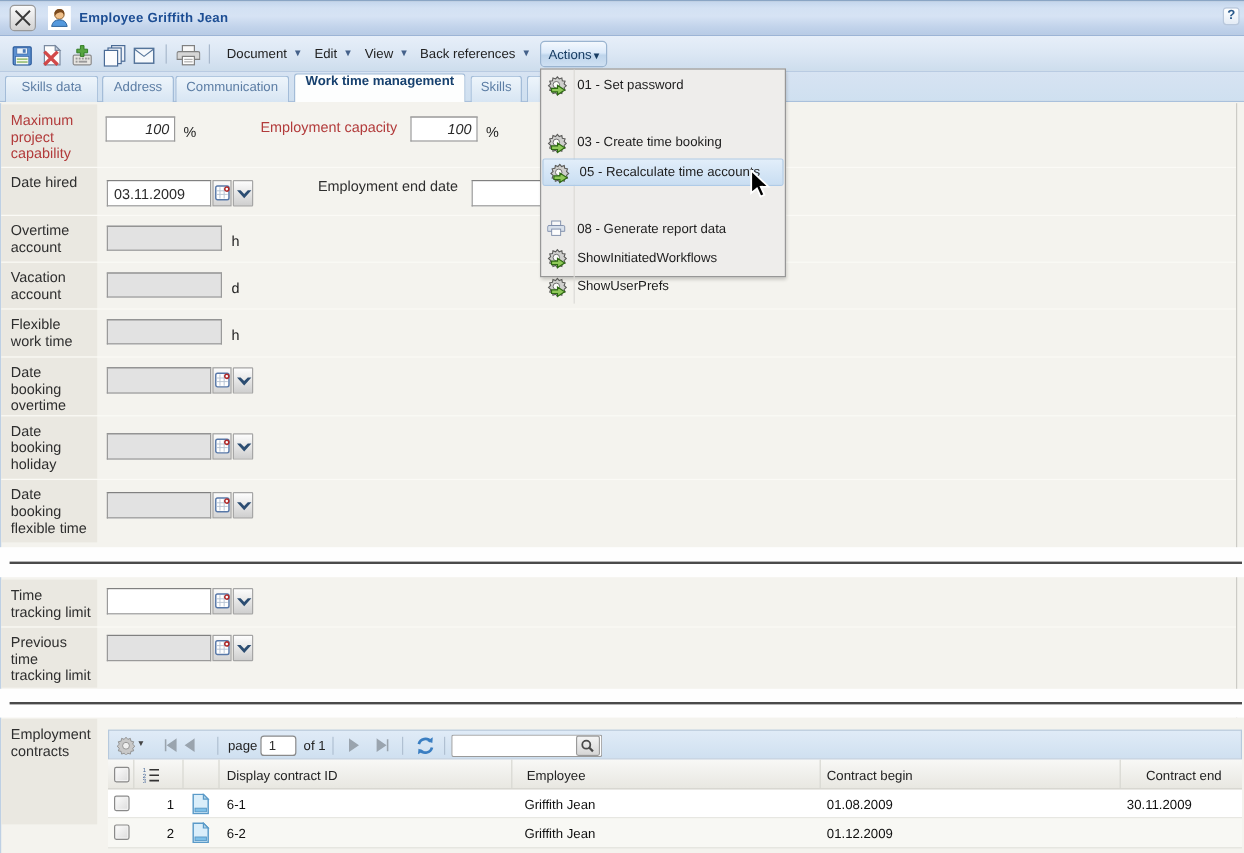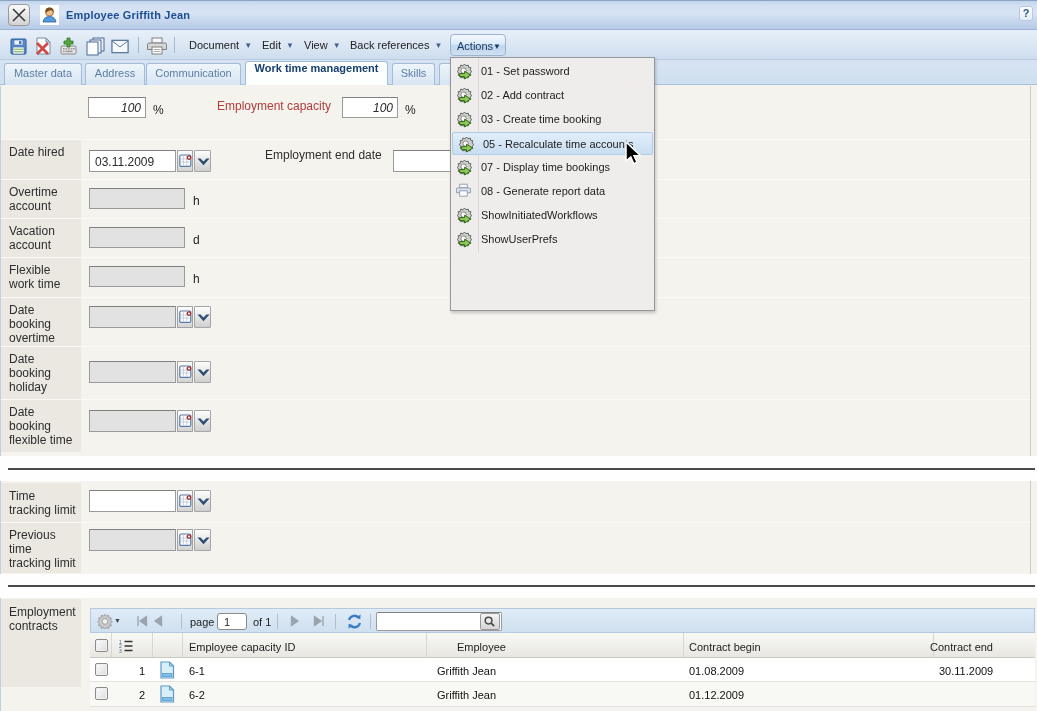--- a/index.html
+++ b/index.html
@@ -76,21 +76,21 @@
   .gcol { position:absolute; top:0; height:24px; border-right:1px solid #d8d7d1; }
   .ghtxt { position:absolute; top:8px; font-size:11px; color:#222; }
   .grow { position:absolute; left:0; width:945px; height:24px; background:#fff; border-bottom:1px solid #e2e1db; }
   .grow.alt { background:#f8f8f4; }
   .gtxt { position:absolute; top:7px; font-size:11px; color:#111; }
   .cbox { position:absolute; width:13px; height:13px; background:linear-gradient(135deg,#fdfdfd,#dcdcdc); border:1px solid #8a8a8a; border-radius:2px; box-shadow:inset 0 0 0 1px #f2f2f2; }
   .pgtxt { position:absolute; top:7px; font-size:11px; color:#222; }
   .gsep { position:absolute; top:5px; width:1px; height:15px; background:#b0c0d2; }
 
   
-  #menu { left:450px; top:57px; width:205px; height:254px; background:#eeedeb;
+  #menu { left:450px; top:57px; width:205px; height:174px; background:#eeedeb;
     border:1px solid #979797; box-shadow:1px 2px 3px rgba(0,0,0,0.2); }
   #menu .iconsep { position:absolute; left:27px; top:0; width:1px; height:195px; background:#dbdad6; }
   .mitem { position:absolute; left:0; width:203px; height:24px; }
   .mitem .txt { position:absolute; left:30px; top:5px; font-size:11px; color:#1d1d1d; white-space:nowrap; }
   .mitem .ic { position:absolute; left:5px; top:3px; }
   .mitem.hl { background:linear-gradient(#e2eefa,#c9def2); border:1px solid #aecbe8; border-radius:2px;
     width:201px; left:1px; height:23px; }
 </style>
 </head>
 <body>
@@ -161,21 +161,21 @@
 <div class="menuitem" style="left:262px">Edit<span class="car">▼</span></div>
 <div class="menuitem" style="left:304px">View<span class="car">▼</span></div>
 <div class="menuitem" style="left:350px">Back references<span class="car">▼</span></div>
 <div class="abs" id="actionsbtn">
     <span class="t">Actions</span>
     <span class="car">▼</span>
   </div>
 
 <div class="abs" id="tabrow"></div>
 <div class="tab" style="left:4px; width:78px">
-    <span>Master data</span>
+    <span>Skills data</span>
   </div>
 <div class="tab" style="left:85px; width:60px">
     <span>Address</span>
   </div>
 <div class="tab" style="left:146px; width:95px">
     <span>Communication</span>
   </div>
 <div class="tab active" style="left:245px; width:143px">
     <span>Work time management</span>
   </div>
@@ -183,20 +183,23 @@
     <span>Skills</span>
   </div>
 <div class="tab" style="left:439px; width:70px">
     <span>&nbsp;</span>
   </div>
 
 <div class="abs" id="content">
   <div class="leftedge"></div>
   <div class="rightedge"></div>
 
+  <div class="lblcell" style="top:1px;  height:52px">
+      <div class="lbl red">Maximum<br>project<br>capability</div>
+    </div>
   <div class="lblcell" style="top:53px; height:40px">
       <div class="lbl">Date hired</div>
     </div>
   <div class="lblcell" style="top:93px; height:39px">
       <div class="lbl">Overtime<br>account</div>
     </div>
   <div class="lblcell" style="top:132px;height:39px">
       <div class="lbl">Vacation<br>account</div>
     </div>
   <div class="lblcell" style="top:171px;height:40px">
@@ -375,24 +378,24 @@
       <div class="gcol" style="left:844px; width:101px; border-right:none"></div>
       <div class="cbox" style="left:5px; top:6px"></div>
       <svg style="position:absolute;left:29px;top:6px" width="14" height="14" viewBox="0 0 14 14">
         <path d="M5.5 2.5 h8 M5.5 7 h8 M5.5 11.5 h8" stroke="#333" stroke-width="1.3"></path>
         <g fill="#4a6a9a" font-size="5px" font-family="sans-serif">
             <text x="0" y="4.5">1</text>
             <text x="0" y="9">2</text>
             <text x="0" y="13.5">3</text>
           </g>
       </svg>
-      <div class="ghtxt" style="left:99px">Employee capacity ID</div>
-      <div class="ghtxt" style="left:367px">Employee</div>
+      <div class="ghtxt" style="left:99px">Display contract ID</div>
+      <div class="ghtxt" style="left:349px">Employee</div>
       <div class="ghtxt" style="left:599px">Contract begin</div>
-      <div class="ghtxt" style="left:840px">Contract end</div>
+      <div class="ghtxt" style="left:865px">Contract end</div>
     </div>
     <div class="grow" style="top:50px">
       <div class="cbox" style="left:5px; top:5px"></div>
       <div class="gtxt" style="left:30px; width:25px; text-align:right">1</div>
       <svg style="position:absolute;left:69px;top:3px" width="16" height="18" viewBox="0 0 16 18">
         <path d="M2 1 h8.5 l4 4 v12 h-12.5 z" fill="#daeefa" stroke="#5a9ac8" stroke-width="1.2"></path>
         <path d="M10.5 1 l4 4 h-4 z" fill="#b0d4e8" stroke="#5a9ac8" stroke-width="1"></path>
         <rect x="3.5" y="12.5" width="9.5" height="3" fill="#7ec0e8" stroke="#5a9ac8" stroke-width="0.8"></rect>
       </svg>
       <div class="gtxt" style="left:99px">6-1</div>
@@ -418,51 +421,35 @@
 <div class="abs" id="menu">
   <div class="iconsep"></div>
   <div class="mitem" style="top:2px">
     <svg class="ic" width="18" height="19" viewBox="0 0 18 19">
         <path d="M8.5 1 l1.5 1.8 2.2-.8 .4 2.3 2.3 .4 -.8 2.2 1.8 1.6 -1.8 1.6 .8 2.2 -2.3 .4 -.4 2.3 -2.2-.8 -1.5 1.8 -1.5-1.8 -2.2 .8 -.4-2.3 -2.3-.4 .8-2.2 -1.8-1.6 1.8-1.6 -.8-2.2 2.3-.4 .4-2.3 2.2 .8 z" fill="#cfcfcd" stroke="#5a5a58" stroke-width="0.9"></path>
         <circle cx="7.6" cy="7.6" r="2.7" fill="#fcfcfa" stroke="#6a6a68" stroke-width="0.8"></circle>
         <polygon points="3.6,10.6 8.6,10.6 8.6,8.2 14.6,12.1 8.6,16 8.6,13.6 3.6,13.6" fill="#90c95a" stroke="#2d6a12" stroke-width="1"></polygon>
       </svg>
     <div class="txt">01 - Set password</div>
   </div>
-  <div class="mitem" style="top:26px">
-    <svg class="ic" width="18" height="19" viewBox="0 0 18 19">
-        <path d="M8.5 1 l1.5 1.8 2.2-.8 .4 2.3 2.3 .4 -.8 2.2 1.8 1.6 -1.8 1.6 .8 2.2 -2.3 .4 -.4 2.3 -2.2-.8 -1.5 1.8 -1.5-1.8 -2.2 .8 -.4-2.3 -2.3-.4 .8-2.2 -1.8-1.6 1.8-1.6 -.8-2.2 2.3-.4 .4-2.3 2.2 .8 z" fill="#cfcfcd" stroke="#5a5a58" stroke-width="0.9"></path>
-        <circle cx="7.6" cy="7.6" r="2.7" fill="#fcfcfa" stroke="#6a6a68" stroke-width="0.8"></circle>
-        <polygon points="3.6,10.6 8.6,10.6 8.6,8.2 14.6,12.1 8.6,16 8.6,13.6 3.6,13.6" fill="#90c95a" stroke="#2d6a12" stroke-width="1"></polygon>
-      </svg>
-    <div class="txt">02 - Add contract</div>
-  </div>
   <div class="mitem" style="top:50px">
     <svg class="ic" width="18" height="19" viewBox="0 0 18 19">
         <path d="M8.5 1 l1.5 1.8 2.2-.8 .4 2.3 2.3 .4 -.8 2.2 1.8 1.6 -1.8 1.6 .8 2.2 -2.3 .4 -.4 2.3 -2.2-.8 -1.5 1.8 -1.5-1.8 -2.2 .8 -.4-2.3 -2.3-.4 .8-2.2 -1.8-1.6 1.8-1.6 -.8-2.2 2.3-.4 .4-2.3 2.2 .8 z" fill="#cfcfcd" stroke="#5a5a58" stroke-width="0.9"></path>
         <circle cx="7.6" cy="7.6" r="2.7" fill="#fcfcfa" stroke="#6a6a68" stroke-width="0.8"></circle>
         <polygon points="3.6,10.6 8.6,10.6 8.6,8.2 14.6,12.1 8.6,16 8.6,13.6 3.6,13.6" fill="#90c95a" stroke="#2d6a12" stroke-width="1"></polygon>
       </svg>
     <div class="txt">03 - Create time booking</div>
   </div>
   <div class="mitem hl" style="top:74px">
     <svg class="ic" width="18" height="19" viewBox="0 0 18 19">
         <path d="M8.5 1 l1.5 1.8 2.2-.8 .4 2.3 2.3 .4 -.8 2.2 1.8 1.6 -1.8 1.6 .8 2.2 -2.3 .4 -.4 2.3 -2.2-.8 -1.5 1.8 -1.5-1.8 -2.2 .8 -.4-2.3 -2.3-.4 .8-2.2 -1.8-1.6 1.8-1.6 -.8-2.2 2.3-.4 .4-2.3 2.2 .8 z" fill="#cfcfcd" stroke="#5a5a58" stroke-width="0.9"></path>
         <circle cx="7.6" cy="7.6" r="2.7" fill="#fcfcfa" stroke="#6a6a68" stroke-width="0.8"></circle>
         <polygon points="3.6,10.6 8.6,10.6 8.6,8.2 14.6,12.1 8.6,16 8.6,13.6 3.6,13.6" fill="#90c95a" stroke="#2d6a12" stroke-width="1"></polygon>
       </svg>
     <div class="txt">05 - Recalculate time accounts</div>
-  </div>
-  <div class="mitem" style="top:98px">
-    <svg class="ic" width="18" height="19" viewBox="0 0 18 19">
-        <path d="M8.5 1 l1.5 1.8 2.2-.8 .4 2.3 2.3 .4 -.8 2.2 1.8 1.6 -1.8 1.6 .8 2.2 -2.3 .4 -.4 2.3 -2.2-.8 -1.5 1.8 -1.5-1.8 -2.2 .8 -.4-2.3 -2.3-.4 .8-2.2 -1.8-1.6 1.8-1.6 -.8-2.2 2.3-.4 .4-2.3 2.2 .8 z" fill="#cfcfcd" stroke="#5a5a58" stroke-width="0.9"></path>
-        <circle cx="7.6" cy="7.6" r="2.7" fill="#fcfcfa" stroke="#6a6a68" stroke-width="0.8"></circle>
-        <polygon points="3.6,10.6 8.6,10.6 8.6,8.2 14.6,12.1 8.6,16 8.6,13.6 3.6,13.6" fill="#90c95a" stroke="#2d6a12" stroke-width="1"></polygon>
-      </svg>
-    <div class="txt">07 - Display time bookings</div>
   </div>
   <div class="mitem" style="top:122px">
     <svg class="ic" width="17" height="17" viewBox="0 0 20 19">
         <g transform="scale(0.88)">
           <rect x="5" y="1" width="10" height="5" fill="#f8f8f8" stroke="#7a8aa8"></rect>
           <path d="M2 6 h16 a1.5 1.5 0 0 1 1.5 1.5 v5 h-19 v-5 a1.5 1.5 0 0 1 1.5 -1.5 z" fill="#d8e0ea" stroke="#7a8aa8"></path>
           <rect x="5" y="10" width="10" height="7" fill="#fdfdfd" stroke="#7a8aa8"></rect>
         </g>
       </svg>
     <div class="txt">08 - Generate report data</div>

